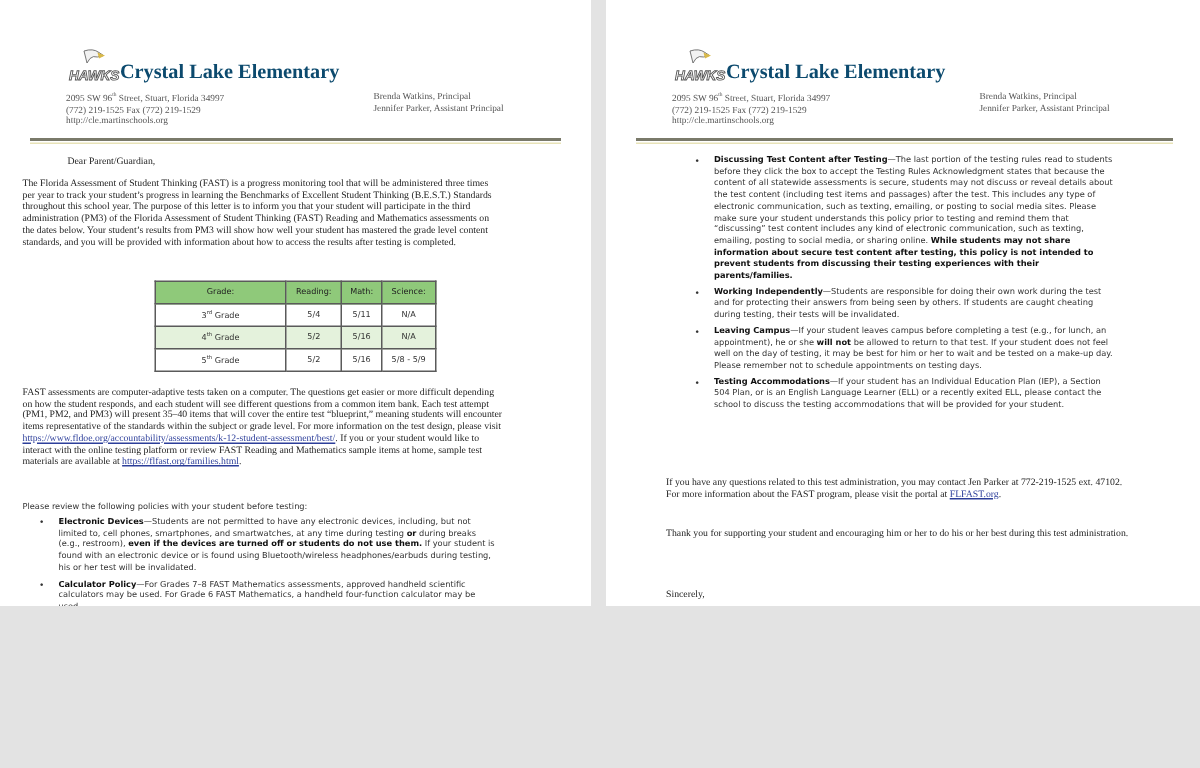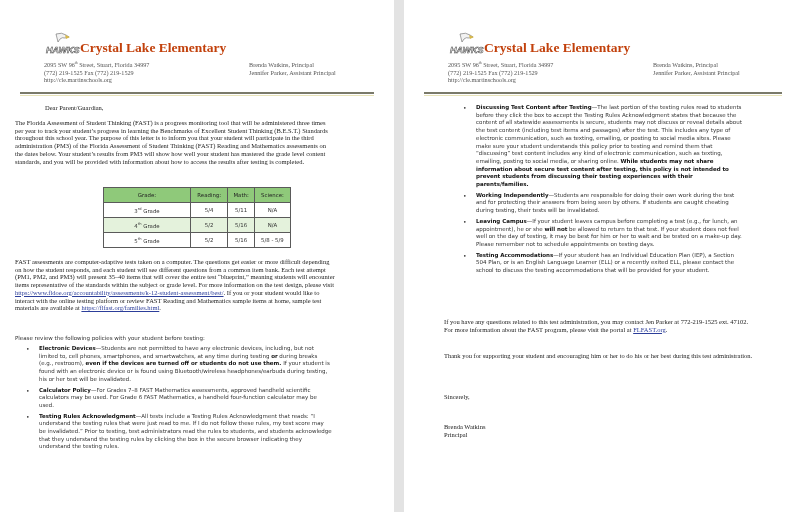--- a/index.html
+++ b/index.html
@@ -1,22 +1,22 @@
 <!DOCTYPE html>
 <html><head>
 <meta charset="utf-8">
 <style>
   html, body { margin:0; padding:0; }
   body { width:800px; height:512px; overflow:hidden; background:#e3e3e3; position:relative; font-family:"Liberation Serif", serif; color:#222; }
-  .page { position:absolute; top:0; height:512px; background:#fff; overflow:hidden; }
+  .page { position:absolute; top:0; height:404px; background:#fff; overflow:hidden; }
   #page-left { left:0; width:394px; }
   #page-right { left:404px; width:396px; }
   .letterhead { position:absolute; left:44px; top:32px; width:340px; }
   .logo { position:absolute; left:0; top:0; width:36px; height:24px; }
-  .school-name { position:absolute; left:36px; top:8px; font-family:"Liberation Serif", serif; font-weight:bold; font-size:13.5px; color:#c2410c; white-space:nowrap; }
+  .school-name { position:absolute; left:36px; top:8px; font-family:"Liberation Serif", serif; font-weight:bold; font-size:13.5px; color:#0c4a6e; white-space:nowrap; }
   .addr { position:absolute; left:0; top:28px; font-size:6.2px; line-height:7.6px; color:#555; white-space:nowrap; }
   .admin { position:absolute; left:205px; top:29px; font-size:6.2px; line-height:7.6px; color:#555; white-space:nowrap; }
   .rule { position:absolute; left:20px; height:2px; background:#7a7a6a; }
   .rule2 { position:absolute; left:20px; height:1px; background:#e8e3b8; }
   .body-text { position:absolute; font-size:6.5px; line-height:7.7px; color:#222; }
   .sans { font-family:"DejaVu Sans", sans-serif; font-size:5.5px; line-height:7.7px; color:#333; }
   .link { color:#2c3e9a; text-decoration:underline; }
   ul.policies { margin:0; padding-left:22px; list-style:none; }
   ul.policies li { position:relative; margin-bottom:3px; }
   ul.policies li::before { content:"•"; position:absolute; left:-13px; top:0; font-size:6px; }

